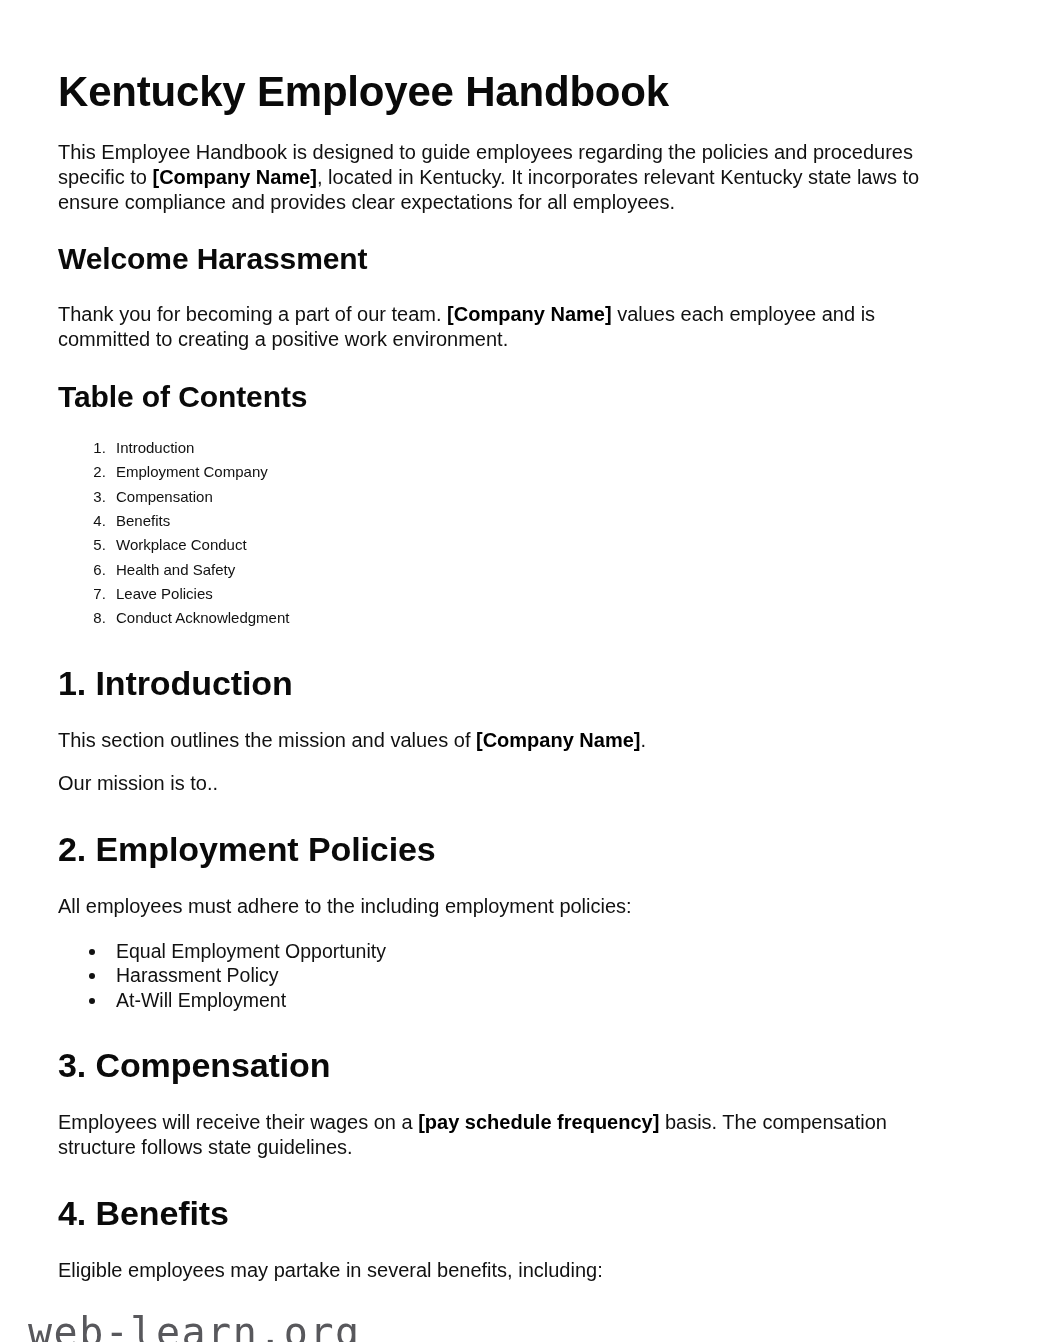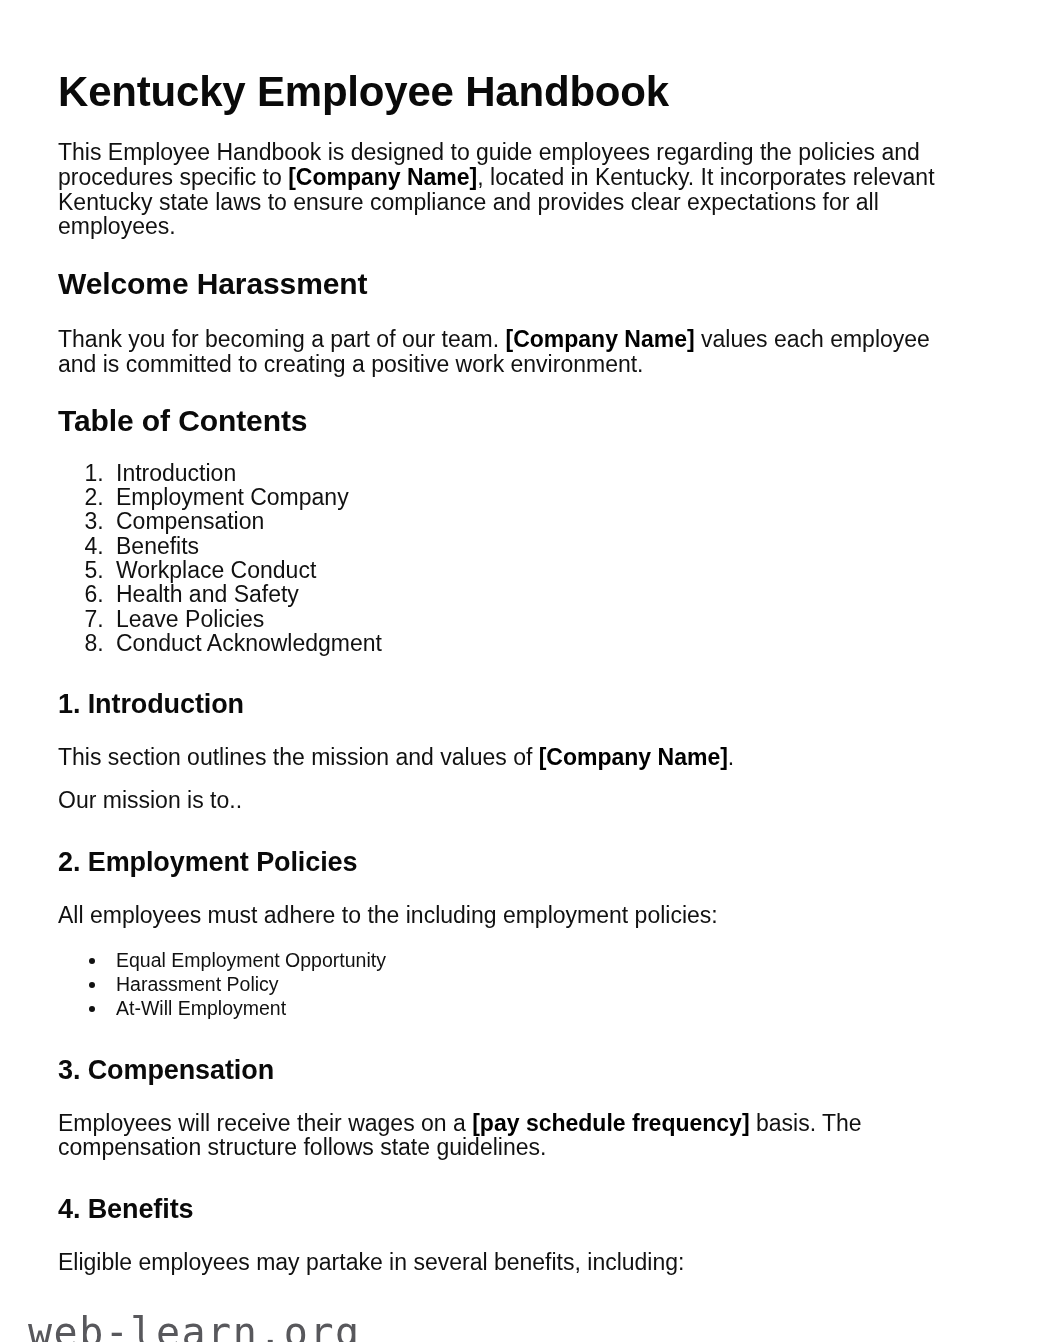--- a/index.html
+++ b/index.html
@@ -32,53 +32,53 @@
   .doc-title {
     font-size: 42px;
     font-weight: bold;
     line-height: 1.12;
     letter-spacing: -0.2px;
     margin: 10px 0 0 0;
     color: #0a0a0a;
   }
 
   p.body-text {
-    font-size: 23px;
+    font-size: 20px;
     line-height: 24.8px;
     margin: 25px 0 0 0;
     color: #111111;
     max-width: 895px;
   }
 
   p.body-text.tight {
     margin-top: 18px;
   }
 
   h2.section-head {
     font-size: 30px;
     font-weight: bold;
     line-height: 1.15;
     margin: 28px 0 0 0;
     color: #0a0a0a;
     letter-spacing: -0.1px;
   }
 
   h2.section-head.numbered {
-    font-size: 27px;
+    font-size: 34px;
     margin-top: 34px;
   }
 
   ol.toc-list {
     margin: 22px 0 0 0;
     padding: 0 0 0 52px;
     list-style-position: outside;
     list-style-type: decimal;
   }
   ol.toc-list li {
-    font-size: 23px;
+    font-size: 15px;
     line-height: 24.3px;
     color: #111111;
     padding-left: 6px;
   }
 
   ul.bullet-list {
     margin: 20px 0 0 0;
     padding: 0 0 0 50px;
     list-style-position: outside;
     list-style-type: disc;

